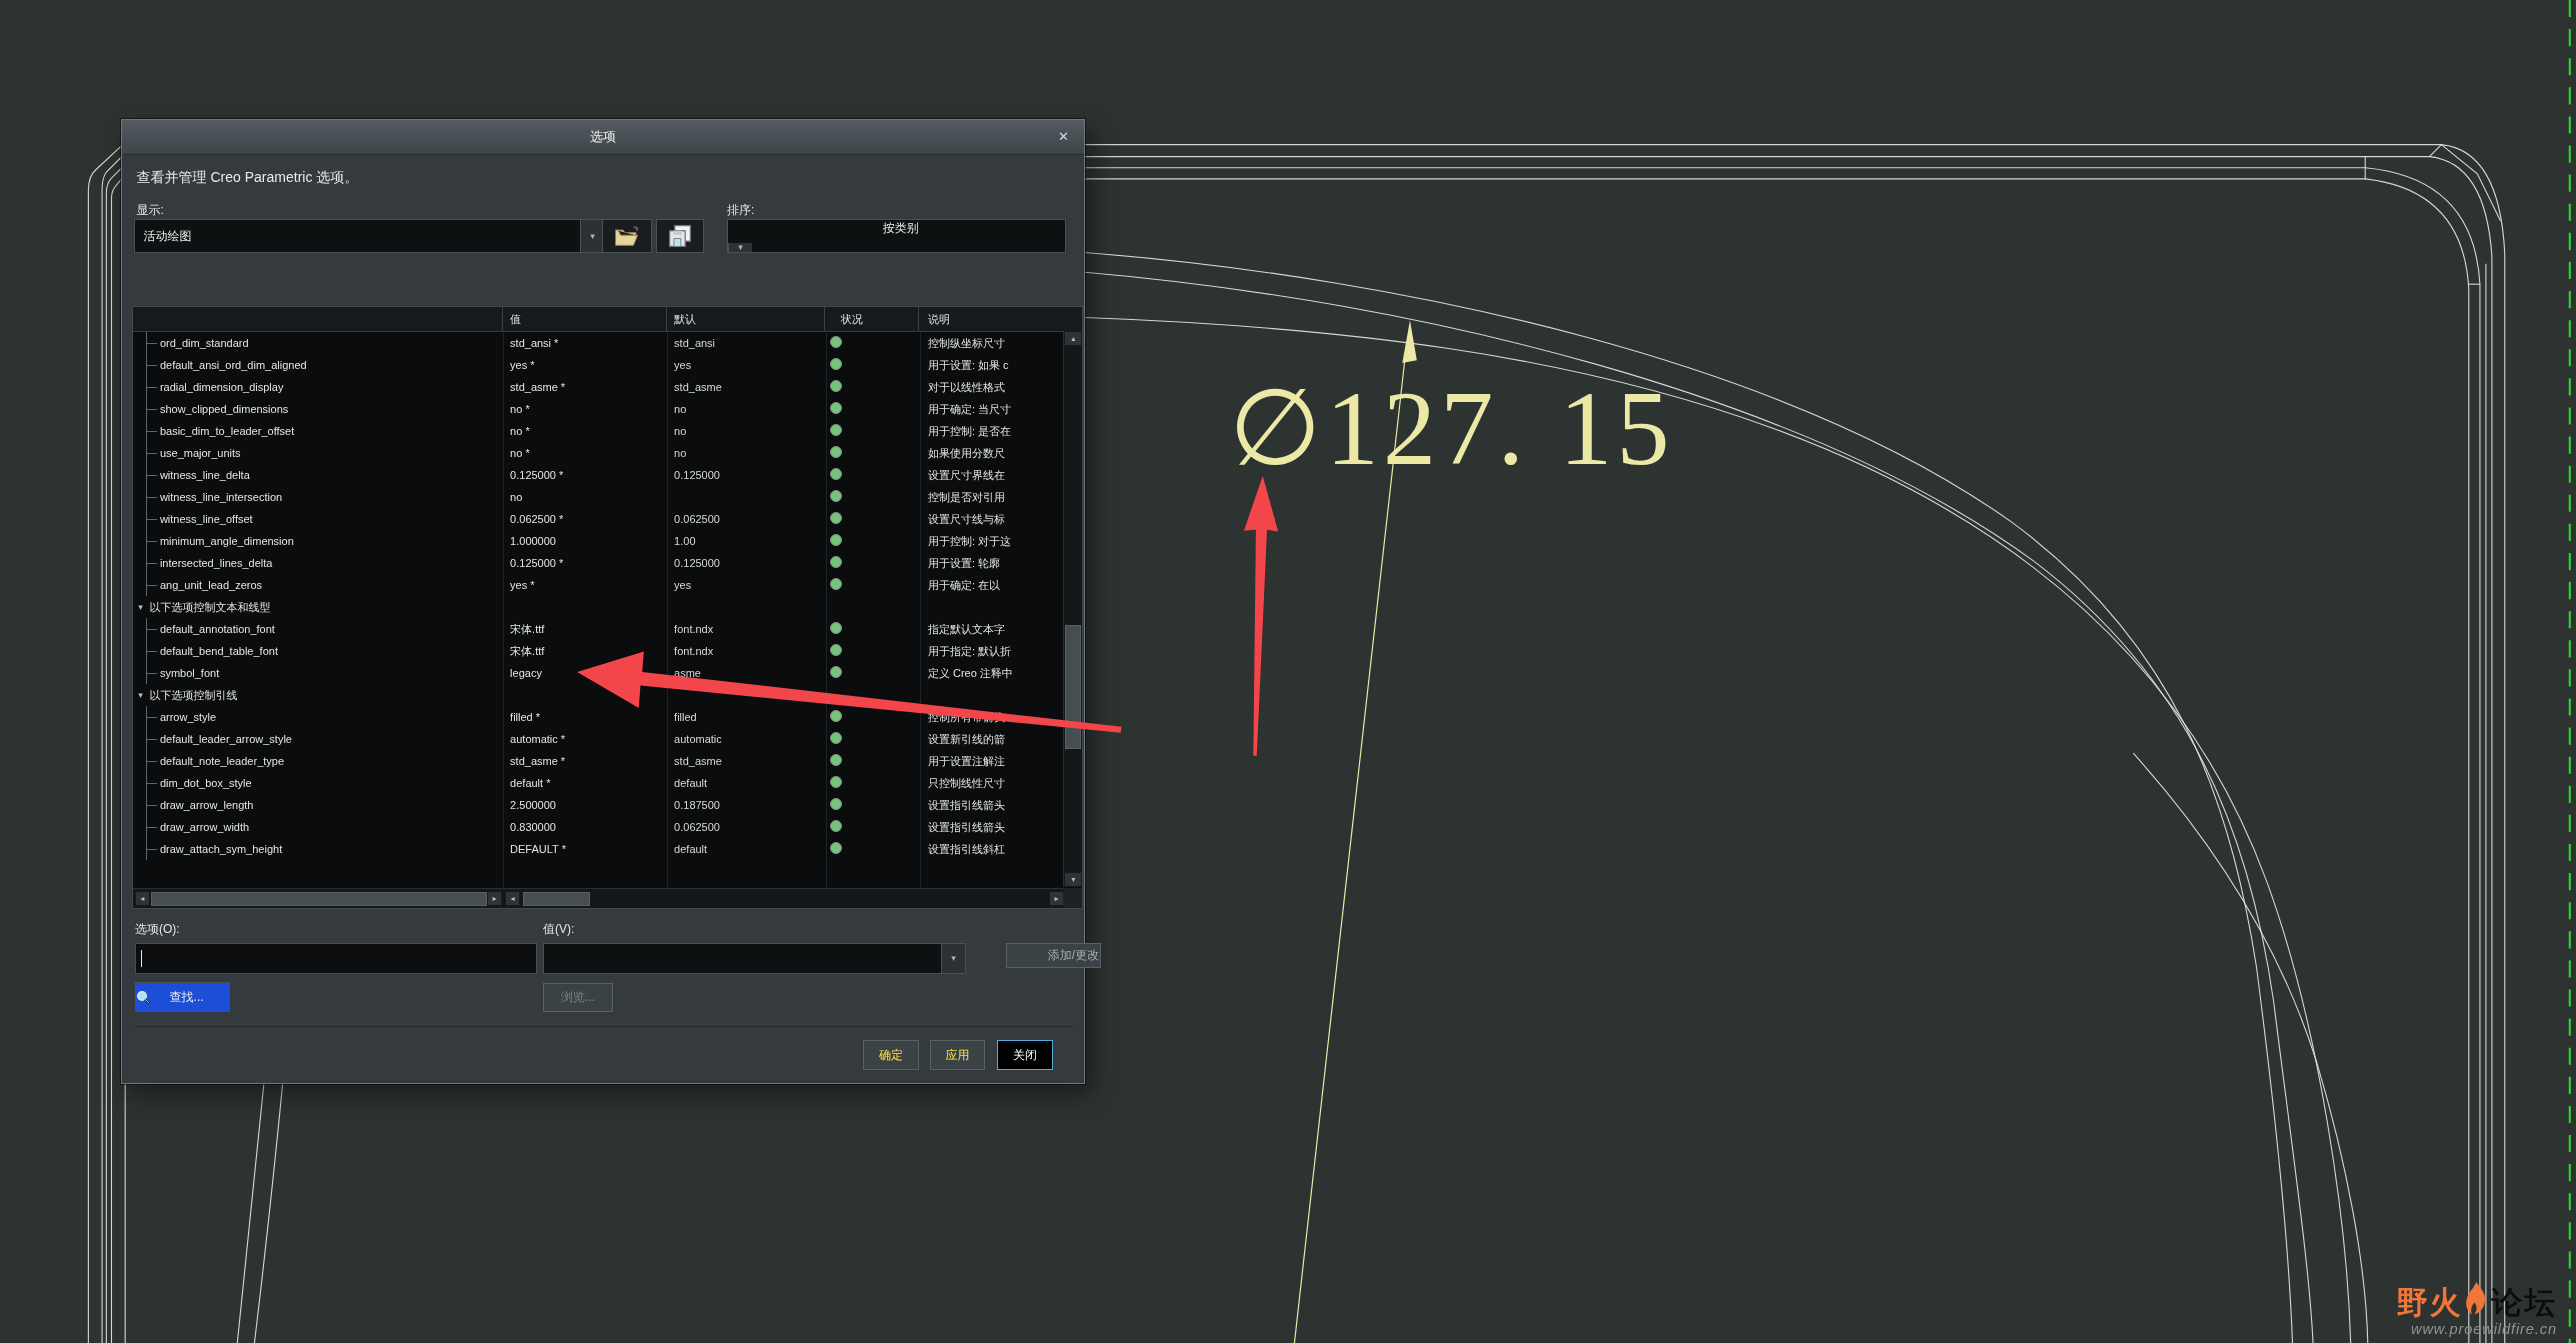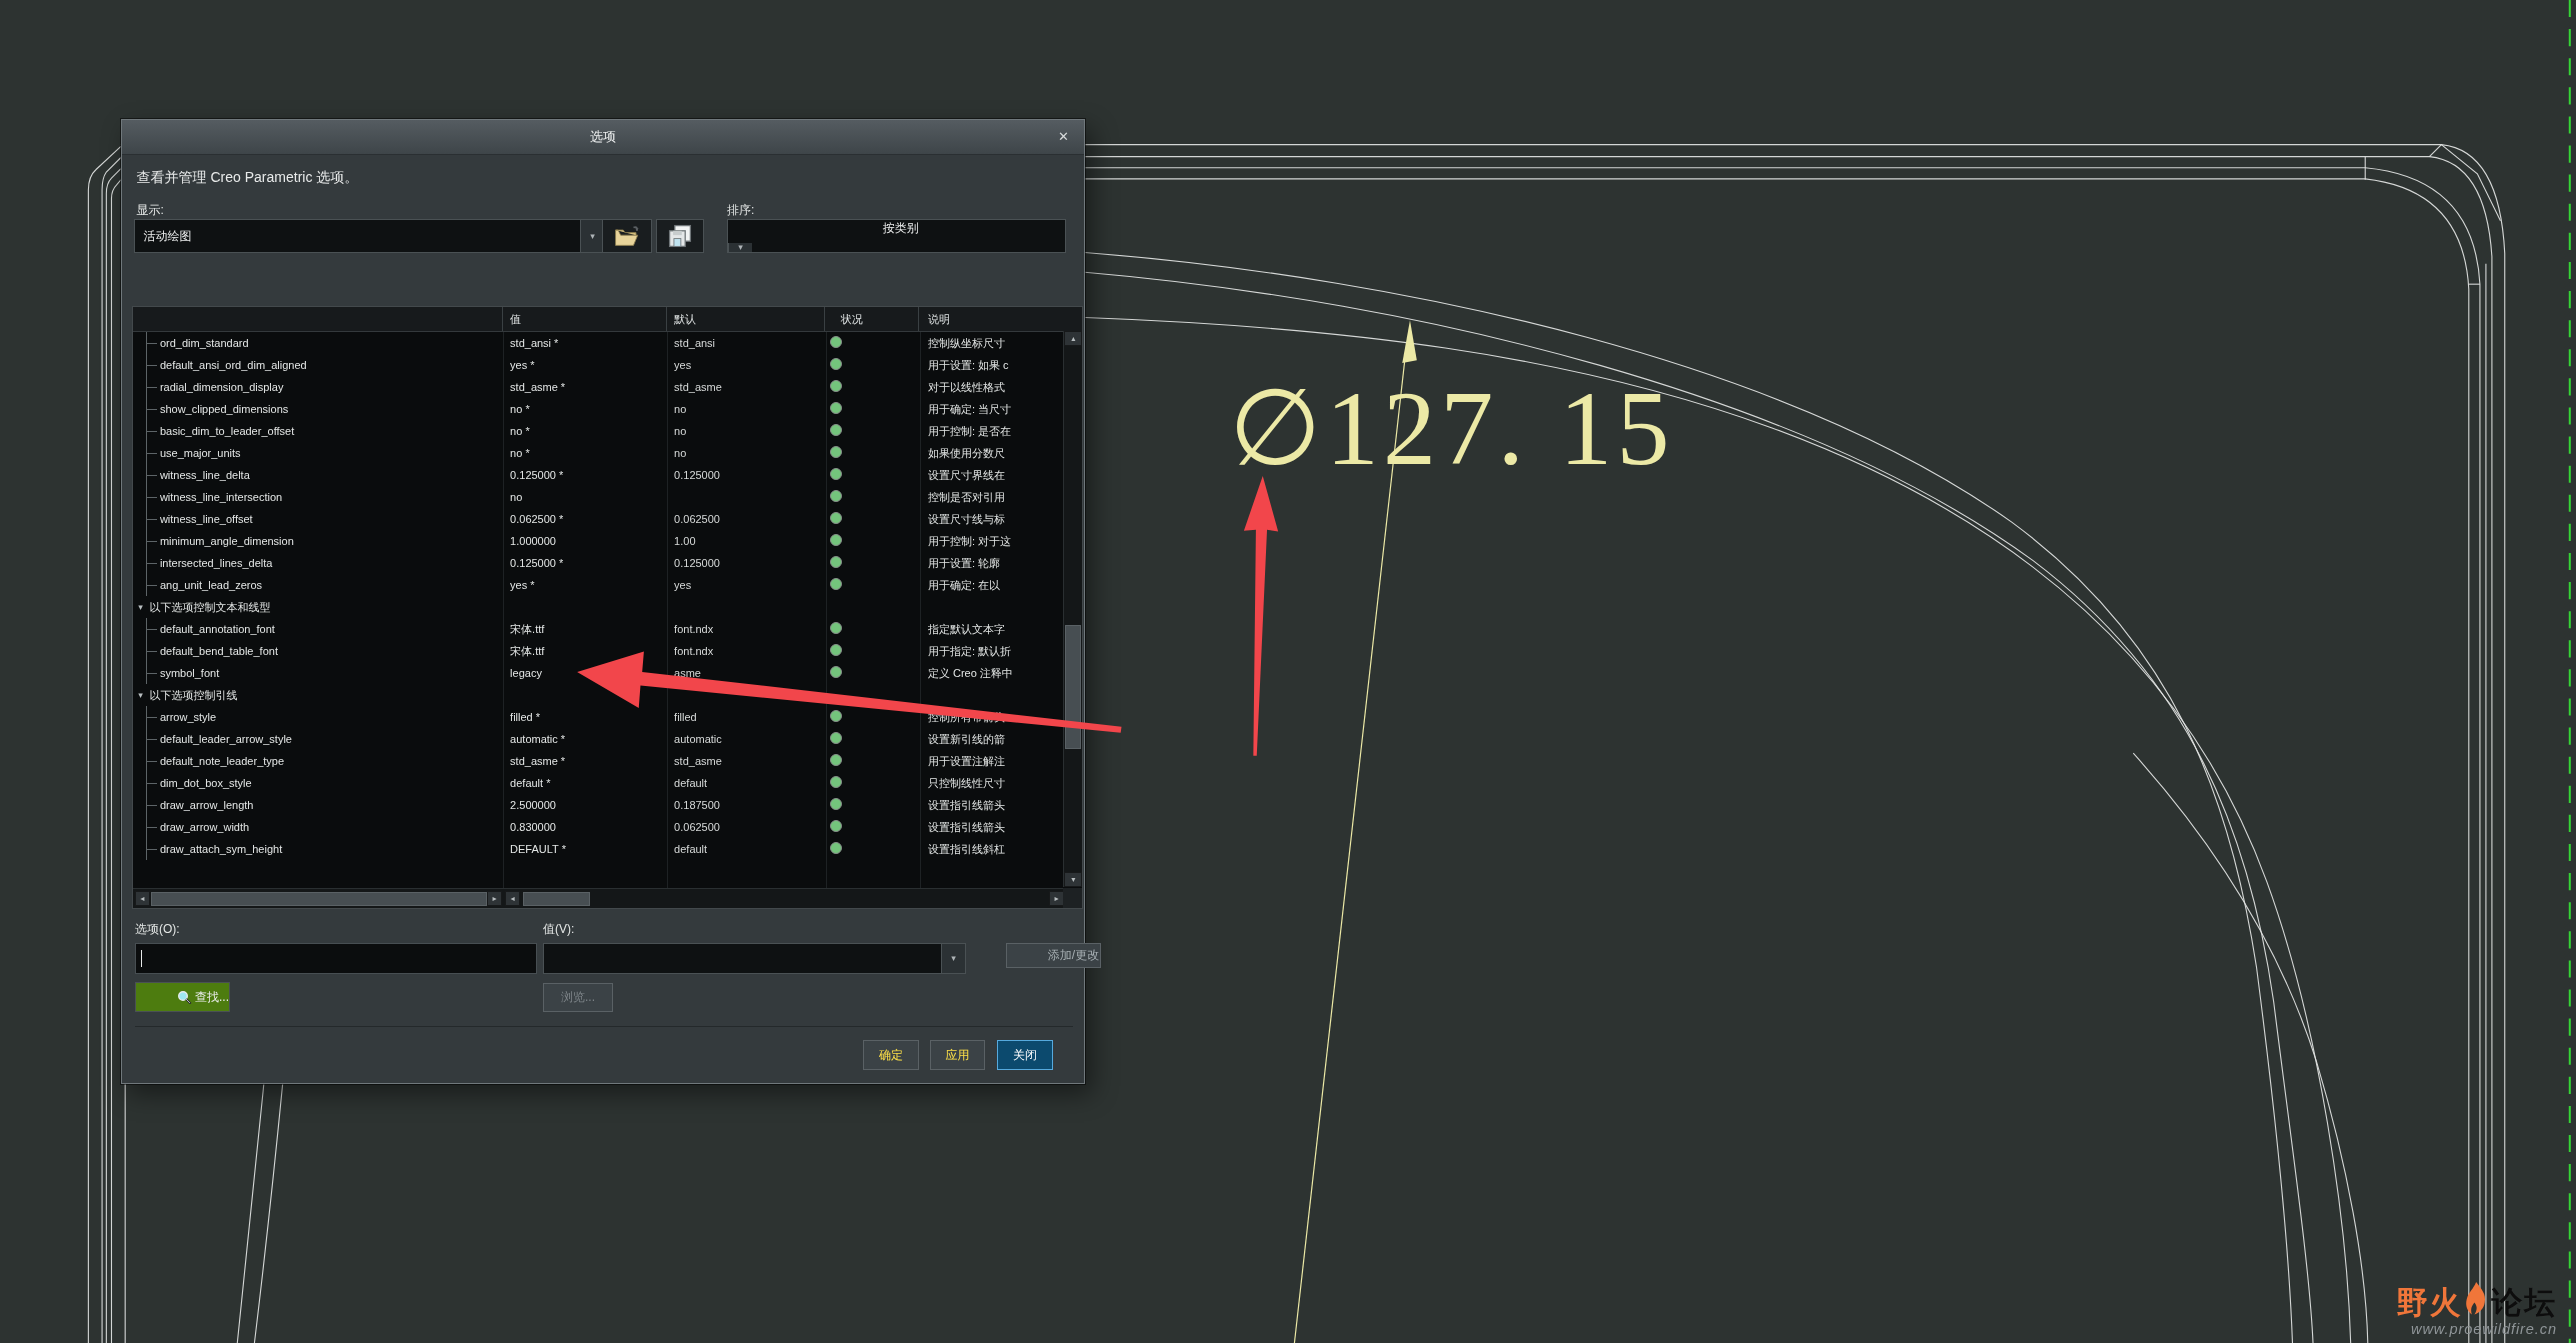--- a/index.html
+++ b/index.html
@@ -105,28 +105,28 @@
   .input{
     position:absolute;background:#0b0d0e;border:0.9px solid #474e52;box-sizing:border-box;height:31px;
   }
   #opt-input .caret{position:absolute;left:5.1px;top:6px;width:0.9px;height:17px;background:#e8eaea;}
   #add-btn,#ok-btn,#apply-btn,#browse-btn{
     position:absolute;background:#3b4246;border:0.9px solid #5a6165;box-sizing:border-box;
     display:flex;align-items:center;justify-content:center;font-size:12px;
   }
   #add-btn{color:#a8b0b4;}
   #find-btn{
-    position:absolute;background:#4d7c0f;border:0.9px solid #4a5154;box-sizing:border-box;
-    display:flex;align-items:center;justify-content:flex-end;gap:3px;font-size:12px;color:#eceeee;
+    position:absolute;background:#1d4ed8;border:0.9px solid #4a5154;box-sizing:border-box;
+    display:flex;align-items:center;justify-content:flex-start;gap:19px;font-size:12px;color:#eceeee;
   }
   #browse-btn{color:#7d8488;}
   #sep-line{position:absolute;left:13px;width:938px;height:0.9px;background:#24292b;top:906px;}
   #ok-btn,#apply-btn{color:#fde047;}
   #close-btn2{
-    position:absolute;background:#0c4a6e;border:0.9px solid #56aade;box-sizing:border-box;
+    position:absolute;background:#000000;border:0.9px solid #56aade;box-sizing:border-box;
     display:flex;align-items:center;justify-content:center;font-size:12px;color:#ffffff;
   }
 </style>
 </head>
 <body>
 
 <svg id="drawing" width="2576" height="1343" viewBox="0 0 3009 1569">
 
   <path class="wline" d="M141,169 H2852 Q2920,176 2926,296 V1569"></path>
   <path class="wline" d="M141,183 H2838 Q2904,190 2911,300 V1569"></path>

